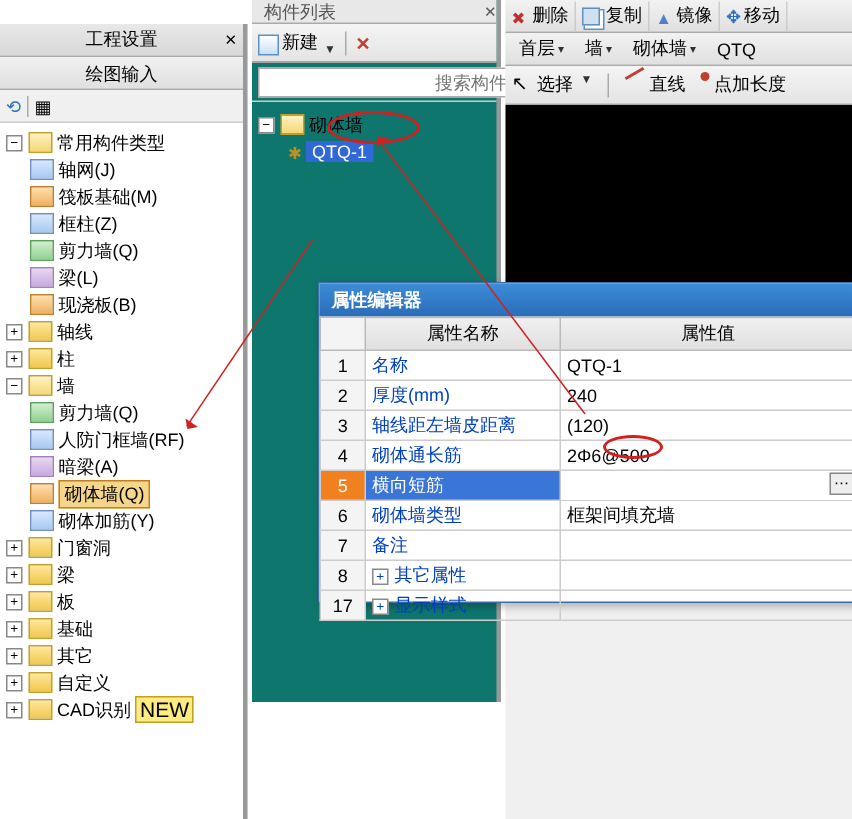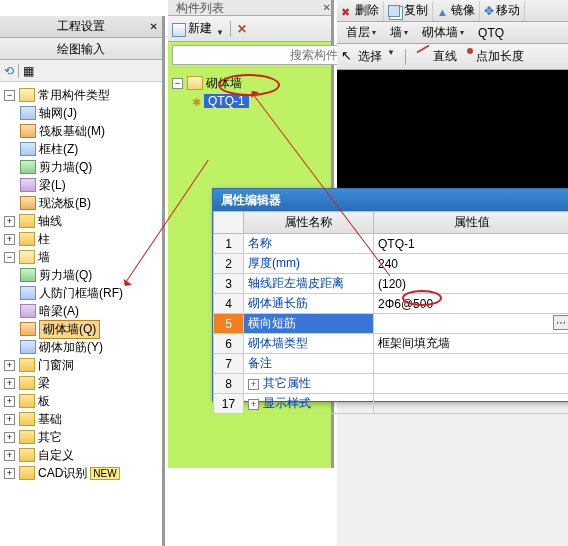--- a/index.html
+++ b/index.html
@@ -14,23 +14,23 @@
 .expander { width: 11px; height: 11px; border: 1px solid #888; display: inline-flex; align-items: center; justify-content: center; font-size: 9px; line-height: 9px; margin-right: 4px; background: #fff; cursor: pointer; }
 .spacer { display: inline-block; }
 .node-icon { width: 16px; height: 14px; margin-right: 3px; display: inline-block; }
 .node-icon.folder { background: linear-gradient(#ffe79c,#f0c850); border: 1px solid #c0a030; }
 .node-icon.folder-open { background: linear-gradient(#fff3c4,#f5d674); border: 1px solid #c0a030; }
 .node-icon.item { background: linear-gradient(#d8e8ff,#a8c8f0); border: 1px solid #7090c0; }
 .node-icon.item-o { background: linear-gradient(#ffe0b0,#f0b060); border: 1px solid #c08030; }
 .node-icon.item-g { background: linear-gradient(#d0f0d0,#90d090); border: 1px solid #60a060; }
 .node-icon.item-p { background: linear-gradient(#e8d8f0,#c8a8e0); border: 1px solid #a080c0; }
 .sel-node { background: #f5d68a; border: 1px solid #c08020; padding: 0 3px; }
-.new-badge { display:inline-block; font-size:10px; background:#ffec80; border:1px solid #c0a020; padding:0 2px; margin-left:3px; }
-
-.mid-panel { position: absolute; left: 168px; top: 0; width: 166px; height: 468px; border-right: 3px solid #999; background: #bef264; }
+.new-badge { display:inline-block; font-size:14px; background:#ffec80; border:1px solid #c0a020; padding:0 2px; margin-left:3px; }
+
+.mid-panel { position: absolute; left: 168px; top: 0; width: 166px; height: 468px; border-right: 3px solid #999; background: #0f766e; }
 .mid-title { height: 16px; background: #e8e8e8; border-bottom: 1px solid #aaa; padding-left: 8px; font-size:11px; color:#555; }
 .mid-toolbar { height: 26px; background: linear-gradient(#f4f4f4,#e4e4e4); border-bottom: 1px solid #aaa; display: flex; align-items: center; padding: 0 4px; gap: 6px; }
 .mid-toolbar .btn { display: inline-flex; align-items: flex-end; gap: 2px; cursor: pointer; }
 .drop-arrow { font-size: 8px; color: #333; margin-left: 2px; }
 .search-row { height: 26px; display: flex; align-items: center; padding: 2px 4px; border-bottom: 1px solid #ccc; gap: 4px; }
 .search-row input { flex: 1; height: 20px; border: 1px solid #aaa; padding: 0 20px; color: #888; text-align: right; }
 .search-btn { width: 20px; height: 20px; border: 1px solid #aaa; background: #eee; cursor: pointer; display:flex; align-items:center; justify-content:center; }
 .mid-tree { padding: 6px 4px; }
 .mid-tree .row { display: flex; align-items: center; height: 18px; }
 .sel-tag { background: #3068d8; color: #fff; padding: 0 4px; }

